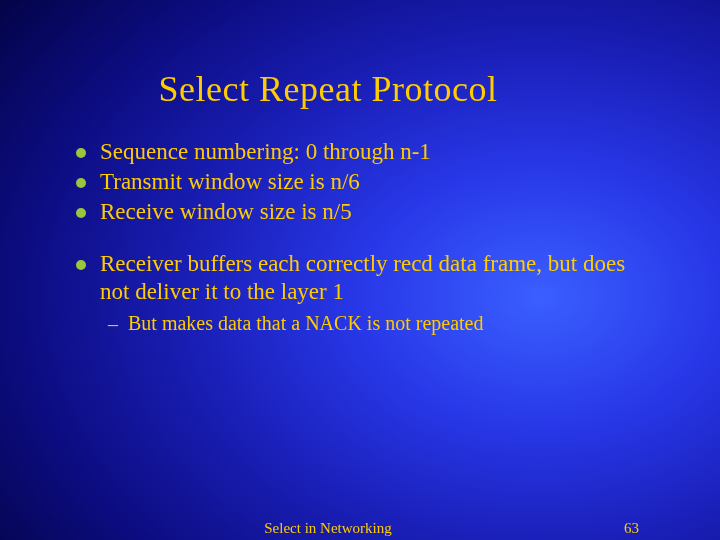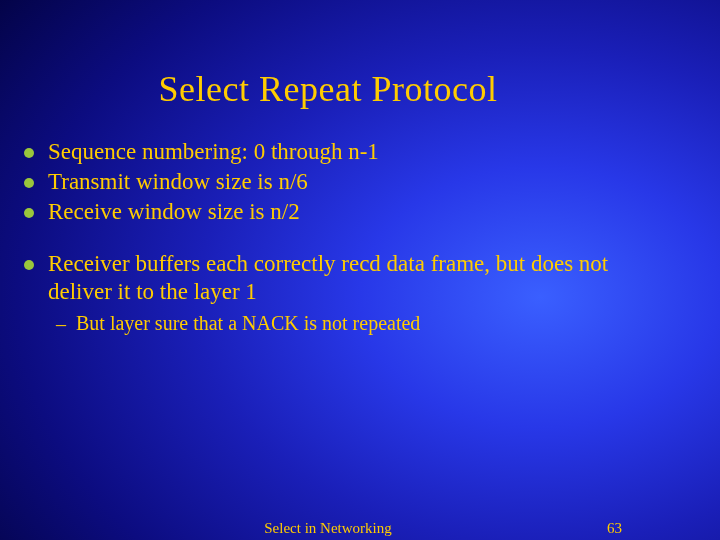--- a/index.html
+++ b/index.html
@@ -25,21 +25,21 @@
   .title {
     text-align: center;
     font-size: 36px;
     font-weight: normal;
     color: #ffcc00;
     padding-top: 68px;
     padding-bottom: 28px;
     letter-spacing: 0.5px;
   }
   .content {
-    padding-left: 24px;
+    padding-left: 76px;
     padding-right: 30px;
   }
   .group { margin-bottom: 24px; }
   .bullet-item {
     display: flex;
     align-items: flex-start;
     font-size: 23px;
     line-height: 1.22;
     margin-bottom: 2px;
     color: #ffcc00;
@@ -75,21 +75,21 @@
     font-size: 15px;
     color: #ffcc00;
   }
   .footer-center {
     position: absolute;
     left: 50%;
     transform: translateX(-50%);
   }
   .footer-right {
     position: absolute;
-    right: 34px;
+    right: 17px;
   }
 </style>
 </head>
 <body>
 
 <div class="slide">
   <h1 class="title">Select Repeat Protocol</h1>
 
   <div class="content">
 
@@ -97,32 +97,32 @@
       <div class="bullet-item">
         <span class="bullet-dot"></span>
         <span class="bullet-text">Sequence numbering: 0 through n-1</span>
       </div>
       <div class="bullet-item">
         <span class="bullet-dot"></span>
         <span class="bullet-text">Transmit window size is n/6</span>
       </div>
       <div class="bullet-item">
         <span class="bullet-dot"></span>
-        <span class="bullet-text">Receive window size is n/2</span>
+        <span class="bullet-text">Receive window size is n/5</span>
       </div>
     </div>
 
     <div class="group">
       <div class="bullet-item">
         <span class="bullet-dot"></span>
         <span class="bullet-text">Receiver buffers each correctly recd data frame, but does not deliver it to the layer 1</span>
       </div>
       <div class="sub-item">
         <span class="sub-dash">–</span>
-        <span>But layer sure that a NACK is not repeated</span>
+        <span>But makes data that a NACK is not repeated</span>
       </div>
     </div>
 
   </div>
 
   <div class="footer">
     <span class="footer-center">Select in Networking</span>
     <span class="footer-right">63</span>
   </div>
 </div>

